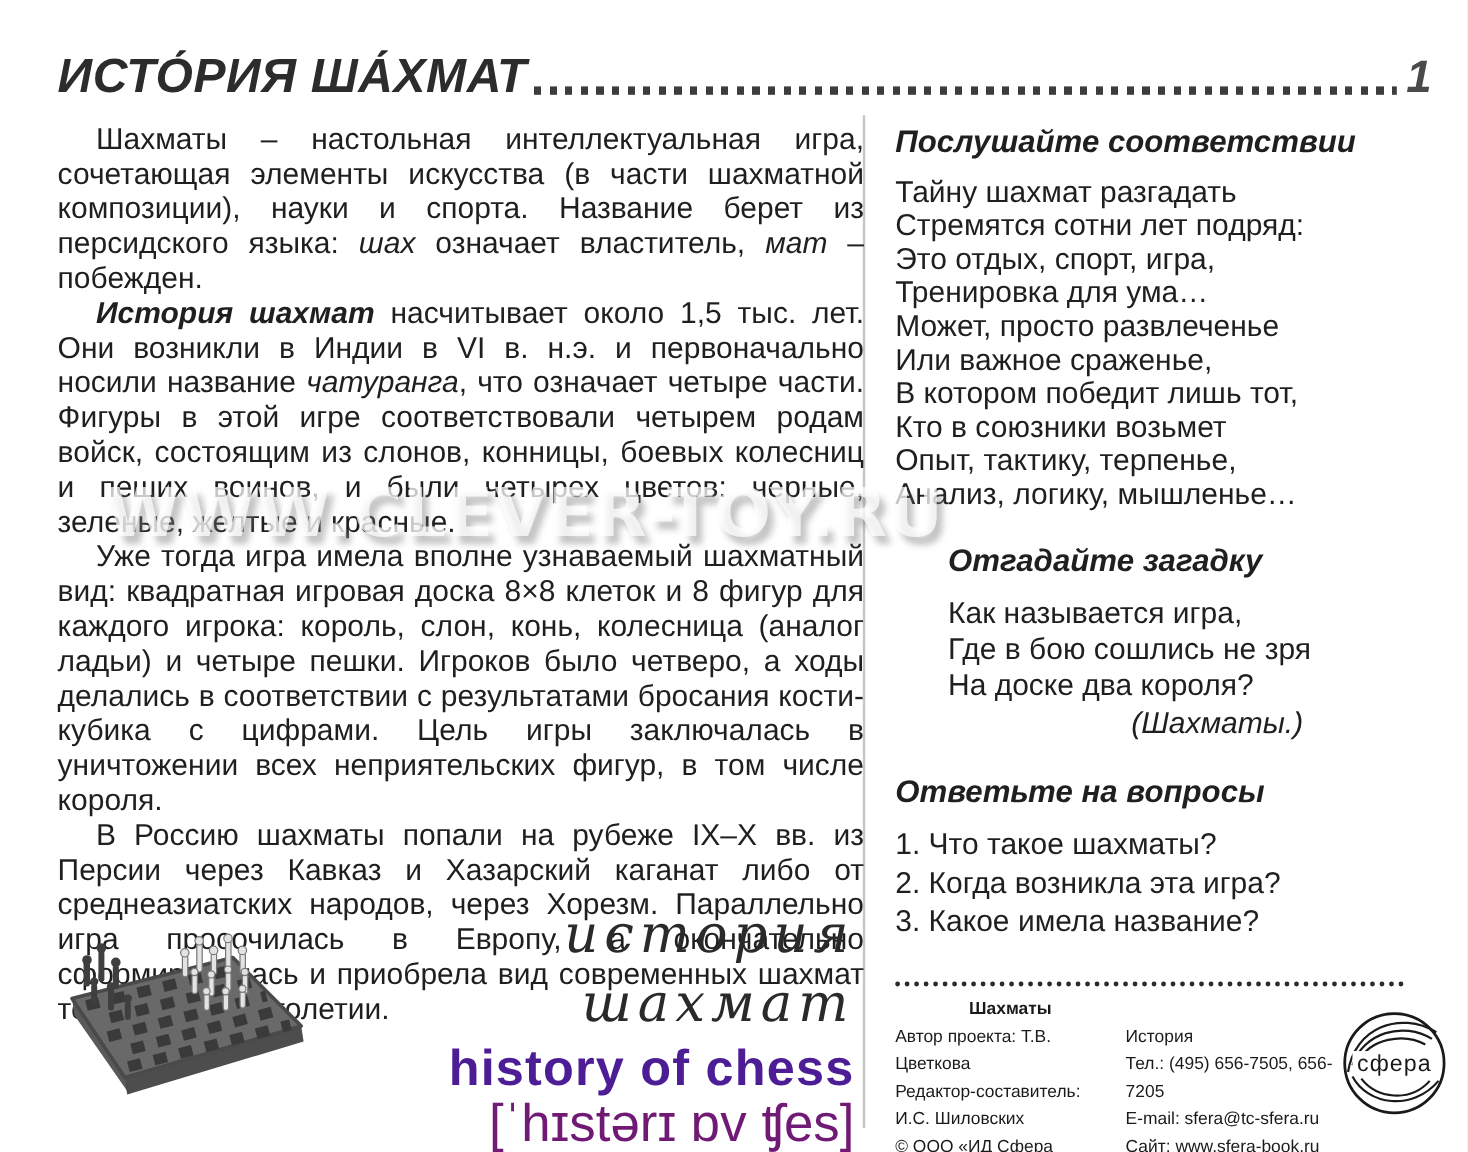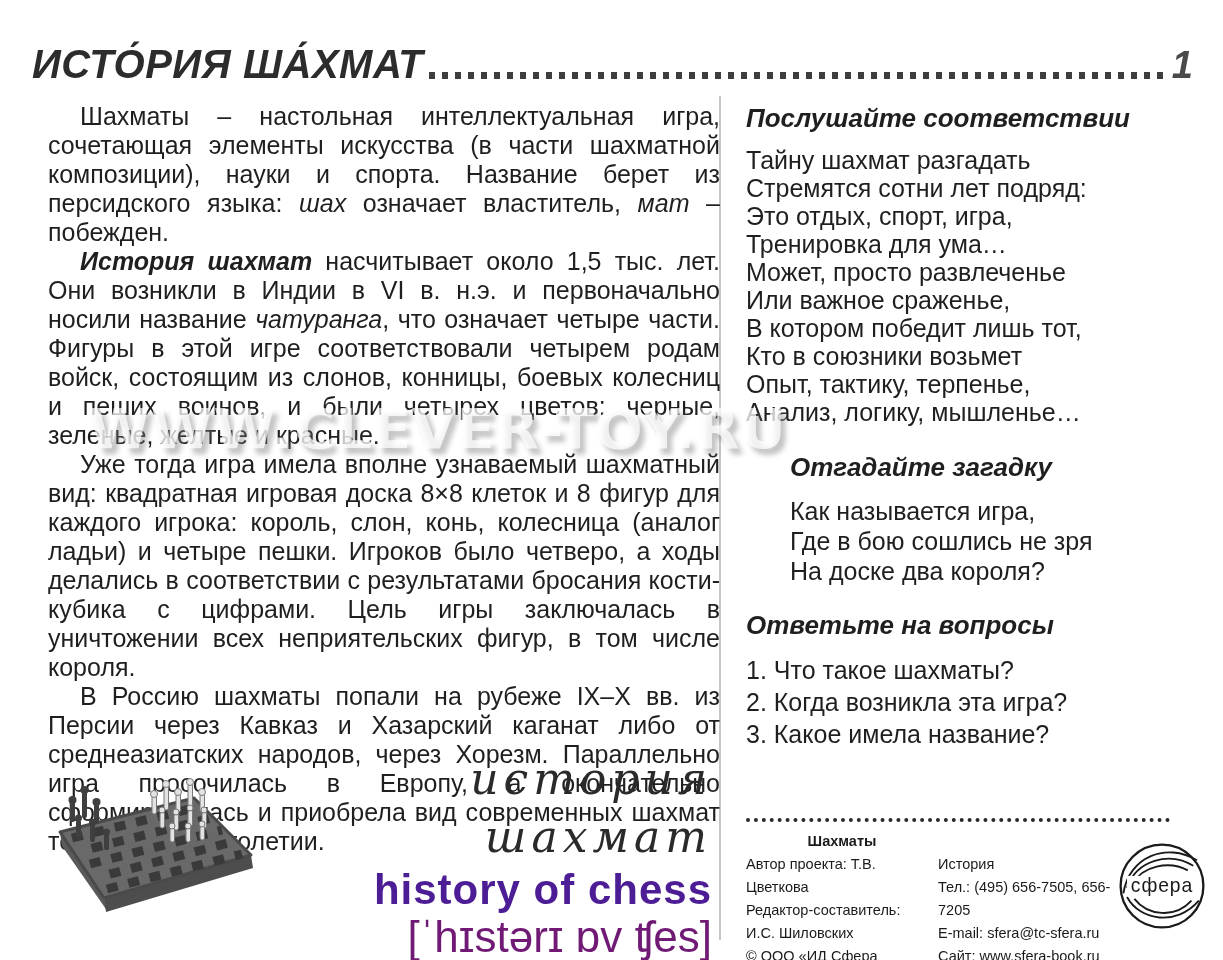--- a/index.html
+++ b/index.html
@@ -1,19 +1,19 @@
 <!DOCTYPE html>
 <html lang="ru"><head>
 <meta charset="utf-8">
 <style>
   html,body{margin:0;padding:0;background:#e8e8e8;}
   .page{position:relative;width:1223px;height:960px;background:#ffffff;overflow:hidden;
         font-family:"Liberation Sans",sans-serif;color:#1f1f1f;}
   
-  .header{position:absolute;left:32px;top:44px;right:30px;display:flex;align-items:flex-end;}
+  .header{position:absolute;left:48px;top:44px;right:30px;display:flex;align-items:flex-end;}
   .title{font-size:40px;font-weight:bold;font-style:italic;line-height:1;color:#2c2c2c;
          white-space:nowrap;letter-spacing:0.5px;}
   .leader{flex:1;height:7px;margin:0 8px 5px 6px;
           background-image:repeating-linear-gradient(to right,#3d3d3d 0 6px,transparent 6px 13px);}
   .pagenum{font-size:38px;font-weight:bold;font-style:italic;line-height:1;color:#4a4a4a;}
   
   .divider{position:absolute;left:719px;top:96px;width:2px;height:844px;background:#c6c6c6;}
   .col-left{position:absolute;left:48px;top:102px;width:672px;font-size:25px;line-height:29px;
             text-align:justify;}
   .col-left p{margin:0;text-indent:32px;}
@@ -82,20 +82,21 @@
       <div>Кто в союзники возьмет</div>
       <div>Опыт, тактику, терпенье,</div>
       <div>Анализ, логику, мышленье…</div>
     </div>
 
     <div class="riddle">
       <div class="sec-heading">Отгадайте загадку</div>
       <div class="r-line">Как называется игра,</div>
       <div class="r-line">Где в бою сошлись не зря</div>
       <div class="r-line">На доске два короля?</div>
+      <div class="riddle-answer">(Шахматы.)</div>
     </div>
 
     <div class="questions">
       <div class="sec-heading">Ответьте на вопросы</div>
       <div class="q-item">1. Что такое шахматы?</div>
       <div class="q-item">2. Когда возникла эта игра?</div>
       <div class="q-item">3. Какое имела название?</div>
     </div>
   </div>
 

